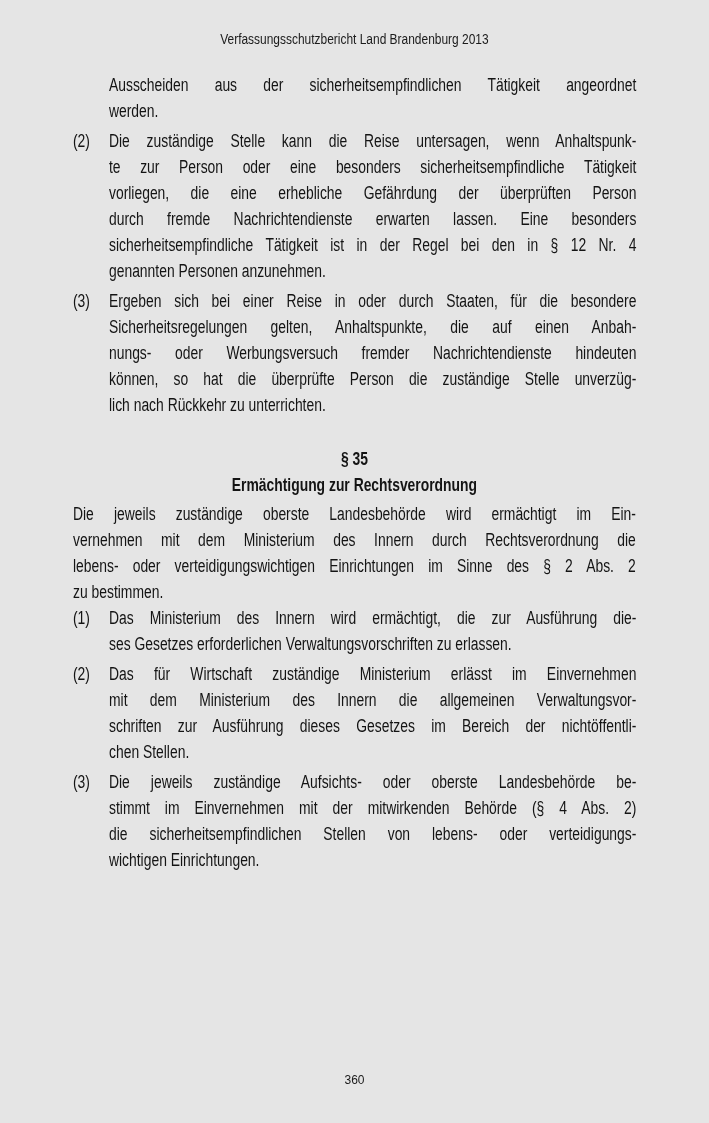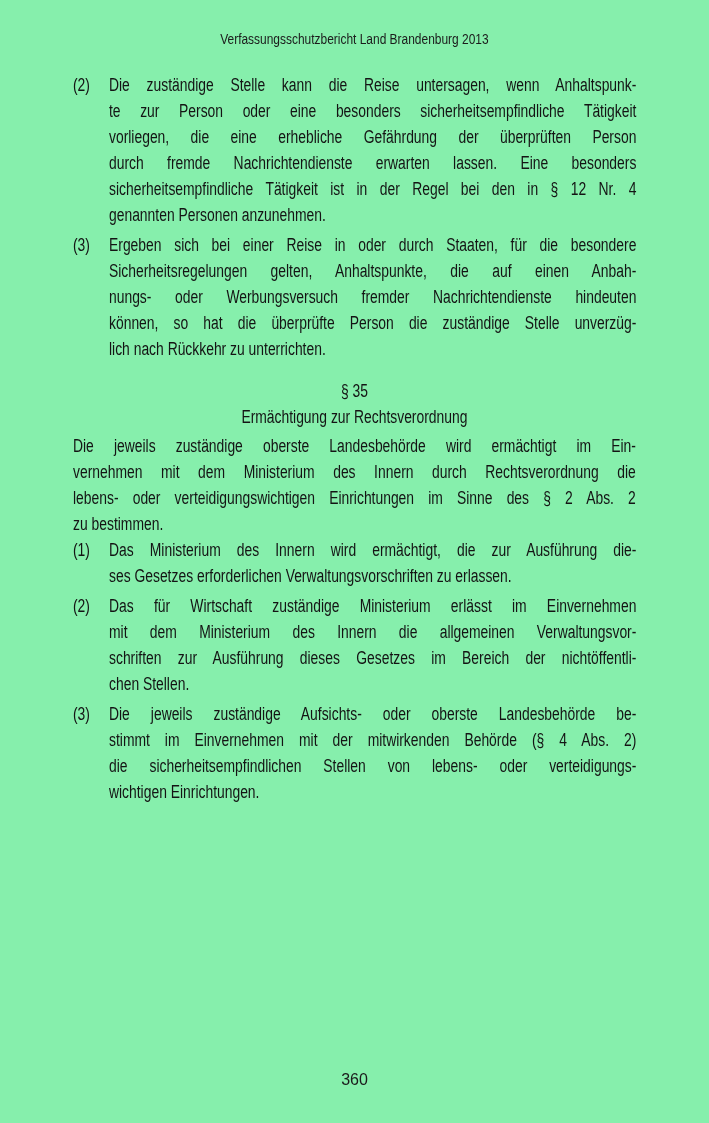--- a/index.html
+++ b/index.html
@@ -4,21 +4,21 @@
 <style>
   html, body {
     margin: 0;
     padding: 0;
     background: #ffffff;
   }
   .page {
     position: relative;
     width: 709px;
     height: 1123px;
-    background: #86efac;
+    background: #e5e5e5;
     overflow: hidden;
     font-family: "Liberation Sans", sans-serif;
     color: #141414;
   }
   
   .running-header {
     position: absolute;
     top: 28px;
     left: 73px;
     width: 563px;
@@ -72,50 +72,55 @@
     line-height: 26px;
     transform: scaleX(0.771);
     transform-origin: 0 0;
   }
   .item .line { width: 684px; }
   
   .par { margin-bottom: 0; }
   .par .line { width: 730px; }
   
   .heading {
-    margin-top: 16px;
+    margin-top: 28px;
     margin-bottom: 3px;
-    font-weight: normal;
+    font-weight: bold;
   }
   .hline {
     width: 730px;
     text-align: center;
   }
   
   .page-number {
     position: absolute;
     top: 1070px;
     left: 0;
     width: 709px;
     text-align: center;
-    font-size: 16px;
+    font-size: 12px;
     line-height: 20px;
     color: #1b1b1b;
   }
 </style>
 </head>
 <body>
 
 <div class="page">
 
   <div class="running-header">
     <div class="hdr-line">Verfassungsschutzbericht Land Brandenburg 2013</div>
   </div>
 
   <div class="content">
+      <div class="item">
+        <div class="num"></div>
+        <div class="line">Ausscheiden aus der sicherheitsempfindlichen Tätigkeit angeordnet</div>
+        <div class="line last">werden.</div>
+      </div>
       <div class="item">
         <div class="num">(2)</div>
         <div class="line">Die zuständige Stelle kann die Reise untersagen, wenn Anhaltspunk-</div>
         <div class="line">te zur Person oder eine besonders sicherheitsempfindliche Tätigkeit</div>
         <div class="line">vorliegen, die eine erhebliche Gefährdung der überprüften Person</div>
         <div class="line">durch fremde Nachrichtendienste erwarten lassen. Eine besonders</div>
         <div class="line">sicherheitsempfindliche Tätigkeit ist in der Regel bei den in § 12 Nr. 4</div>
         <div class="line last">genannten Personen anzunehmen.</div>
       </div>
       <div class="item">

